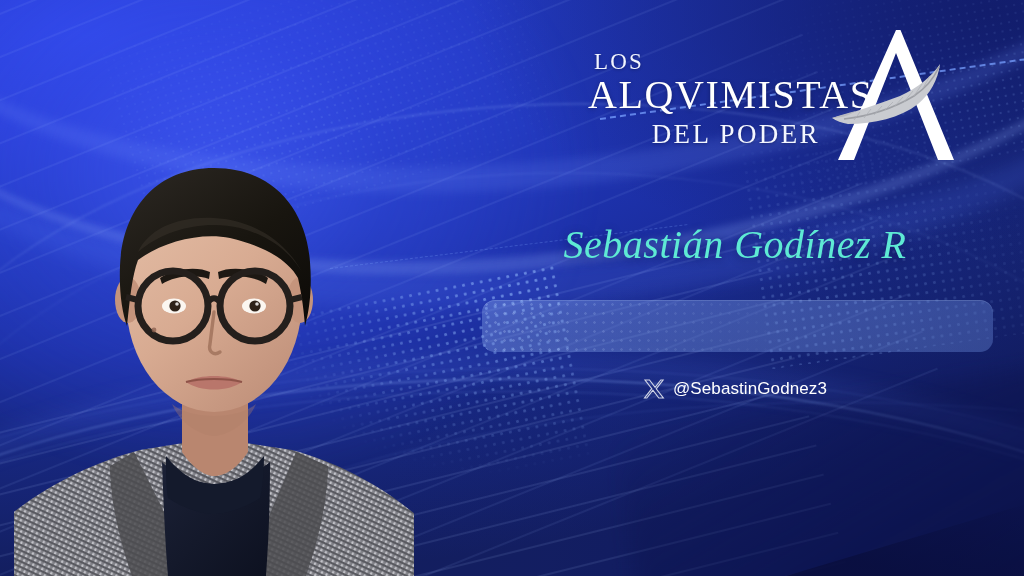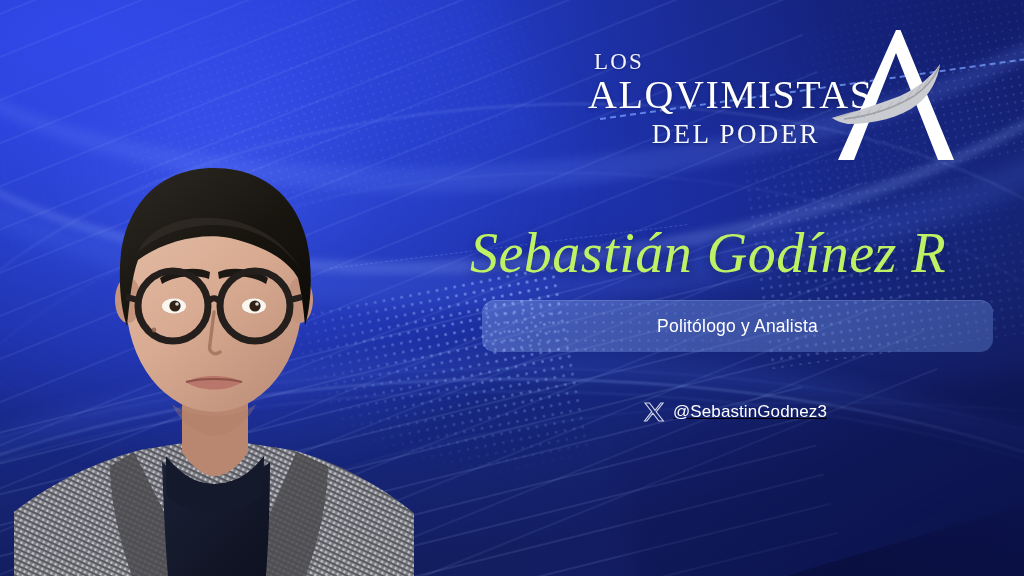--- a/index.html
+++ b/index.html
@@ -321,23 +321,24 @@
   }
 
   
   .name {
     position: absolute;
     left: 470px;
     top: 224px;
     width: 530px;
     font-family: "Liberation Serif", serif;
     font-style: italic;
-    font-size: 56px;
+    font-size: 40px;
     line-height: 1.05;
-    color: #bef264;
+    color: #5eead4;
+    text-align: center;
     letter-spacing: 0.5px;
     text-shadow: 0 2px 10px rgba(8,14,60,0.45);
     white-space: nowrap;
   }
 
   
   .role-pill {
     position: absolute;
     left: 482px;
     top: 300px;
@@ -364,27 +365,26 @@
     font-family: "Liberation Sans", sans-serif;
     font-size: 17.5px;
     color: #ffffff;
     letter-spacing: 0.2px;
   }
 
   
   .social-row {
     position: absolute;
     left: 470px;
-    top: 401px;
+    top: 378px;
     width: 530px;
     display: flex;
     align-items: center;
     justify-content: center;
     gap: 8px;
-    text-decoration: underline;
   }
   .x-icon { width: 22px; height: 22px; display: block; }
   .social-handle {
     font-family: "Liberation Sans", sans-serif;
     font-size: 17px;
     color: #ffffff;
     letter-spacing: 0.1px;
   }
 
   
@@ -540,21 +540,20 @@
         </g>
         <path d="M 6 98 C 14 95 22 93 30 91 C 22 96 14 98 6 98 Z" fill="#b6b8be"></path>
       </g>
     </svg>
   </div>
 
   <div class="name">Sebastián Godínez R</div>
 
   <div class="role-pill">
     <div class="pill-dots"></div>
-    <div class="role-text">Politólogo y Analista</div>
   </div>
 
   <div class="social-row">
     <svg class="x-icon" viewBox="0 0 24 24" aria-hidden="true">
       <path d="M2.2 2.2 H7.1 L13.2 10.2 L19.4 2.2 H21.9 L14.4 11.8 L22.2 21.8 H17.3 L10.8 13.3 L4.2 21.8 H1.7 L9.6 11.6 Z" fill="none" stroke="#cfd4e6" stroke-width="1.25"></path>
     </svg>
     <span class="social-handle">@SebastinGodnez3</span>
   </div>
 
 

